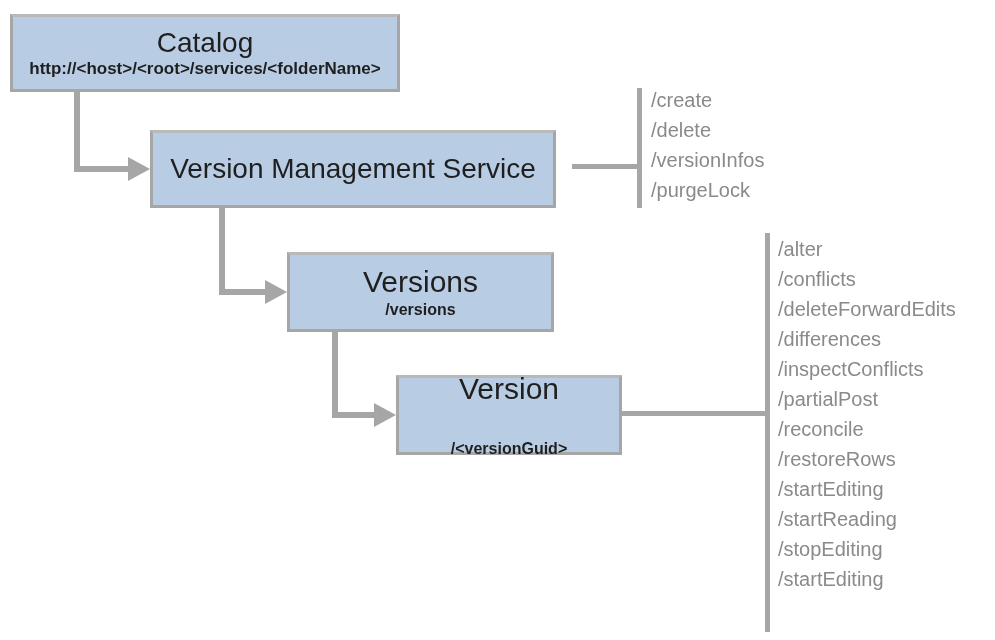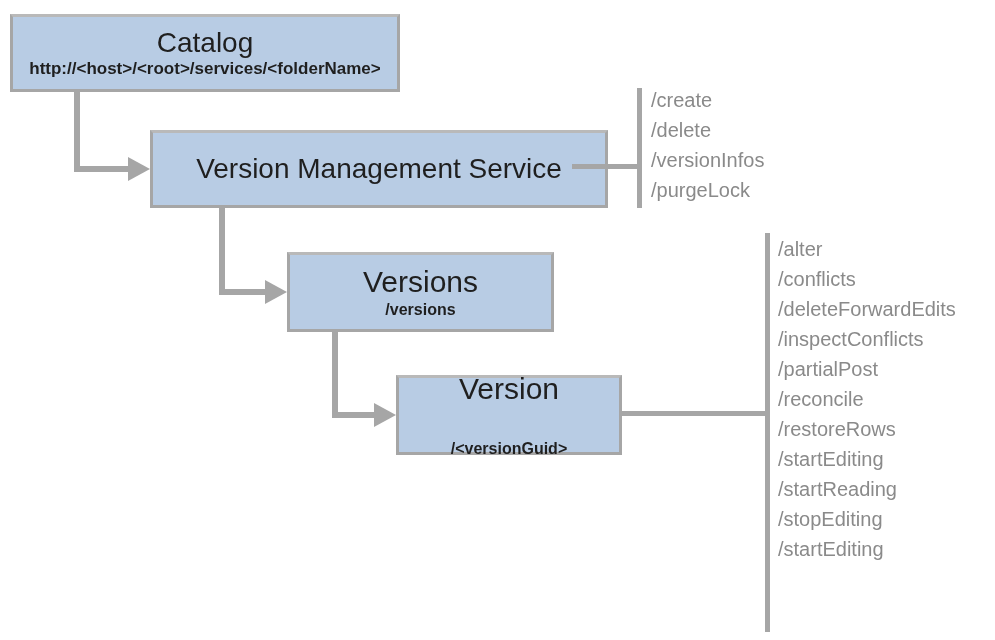--- a/index.html
+++ b/index.html
@@ -30,21 +30,21 @@
   .node-title.small{font-size:30px;}
   .node-subtitle{
     color:#1f1f1f;
     font-size:16px;
     font-weight:bold;
     line-height:1.2;
     white-space:nowrap;
   }
   .node-catalog{left:10px;top:14px;width:390px;height:78px;}
   .node-catalog .node-subtitle{font-size:17px;}
-  .node-vms{left:150px;top:130px;width:458px;height:78px;}
+  .node-vms{left:150px;top:130px;width:406px;height:78px;}
   .node-versions{left:287px;top:252px;width:267px;height:80px;}
   .node-version{left:396px;top:375px;width:226px;height:80px;gap:32px;}
 
   
   .seg{position:absolute;background:#a6a6a6;}
   
   .c1-v{left:74px;top:92px;width:6px;height:80px;}
   .c1-h{left:74px;top:166px;width:56px;height:6px;}
   .c1-arrow{left:128px;top:157px;}
   
@@ -128,20 +128,21 @@
     <span class="op">/create</span>
     <span class="op">/delete</span>
     <span class="op">/versionInfos</span>
     <span class="op">/purgeLock</span>
   </div>
 
   <div class="ops ops-version">
     <span class="op">/alter</span>
     <span class="op">/conflicts</span>
     <span class="op">/deleteForwardEdits</span>
+    <span class="op">/differences</span>
     <span class="op">/inspectConflicts</span>
     <span class="op">/partialPost</span>
     <span class="op">/reconcile</span>
     <span class="op">/restoreRows</span>
     <span class="op">/startEditing</span>
     <span class="op">/startReading</span>
     <span class="op">/stopEditing</span>
     <span class="op">/startEditing</span>
   </div>
 

